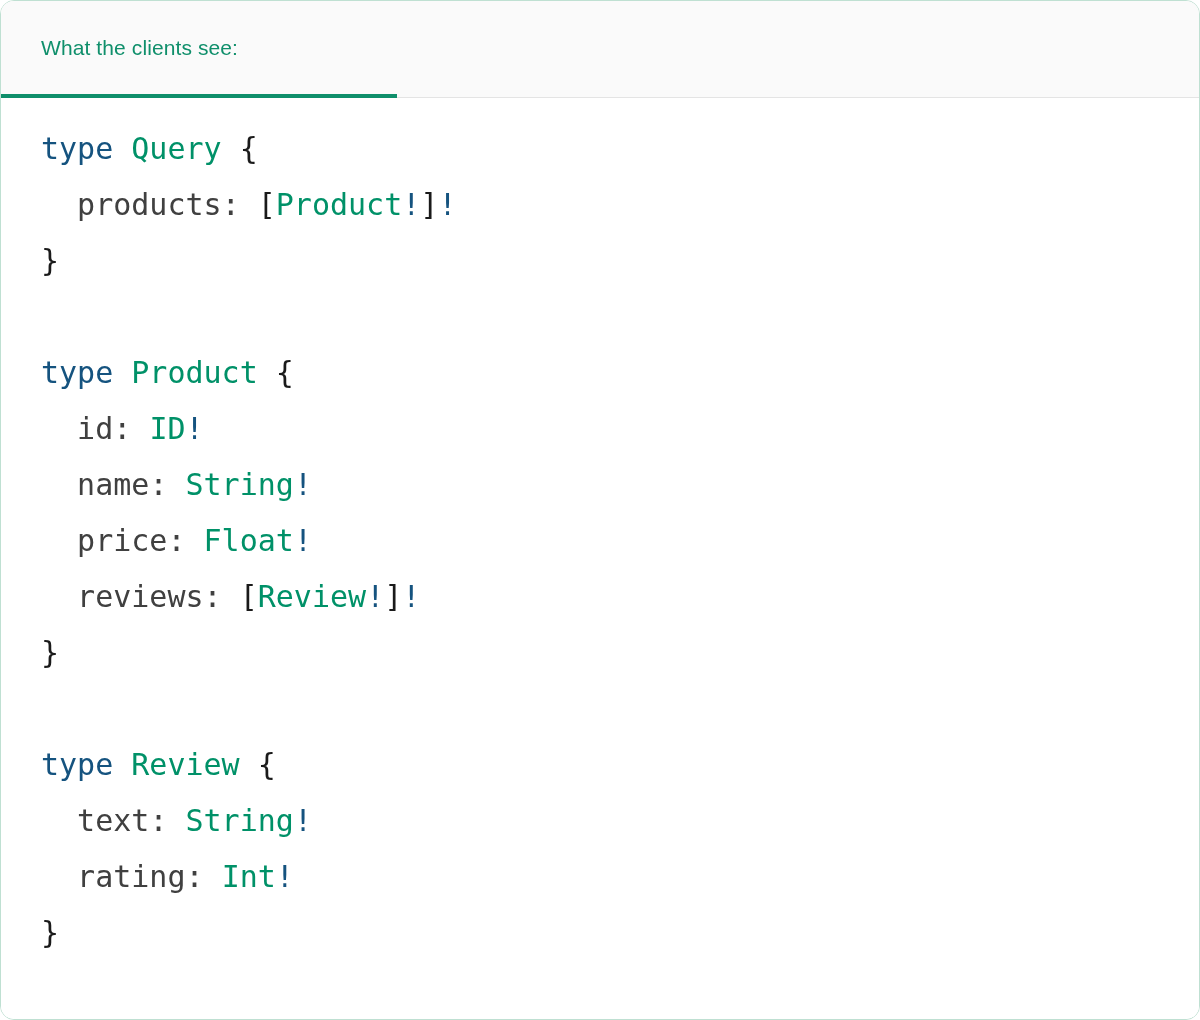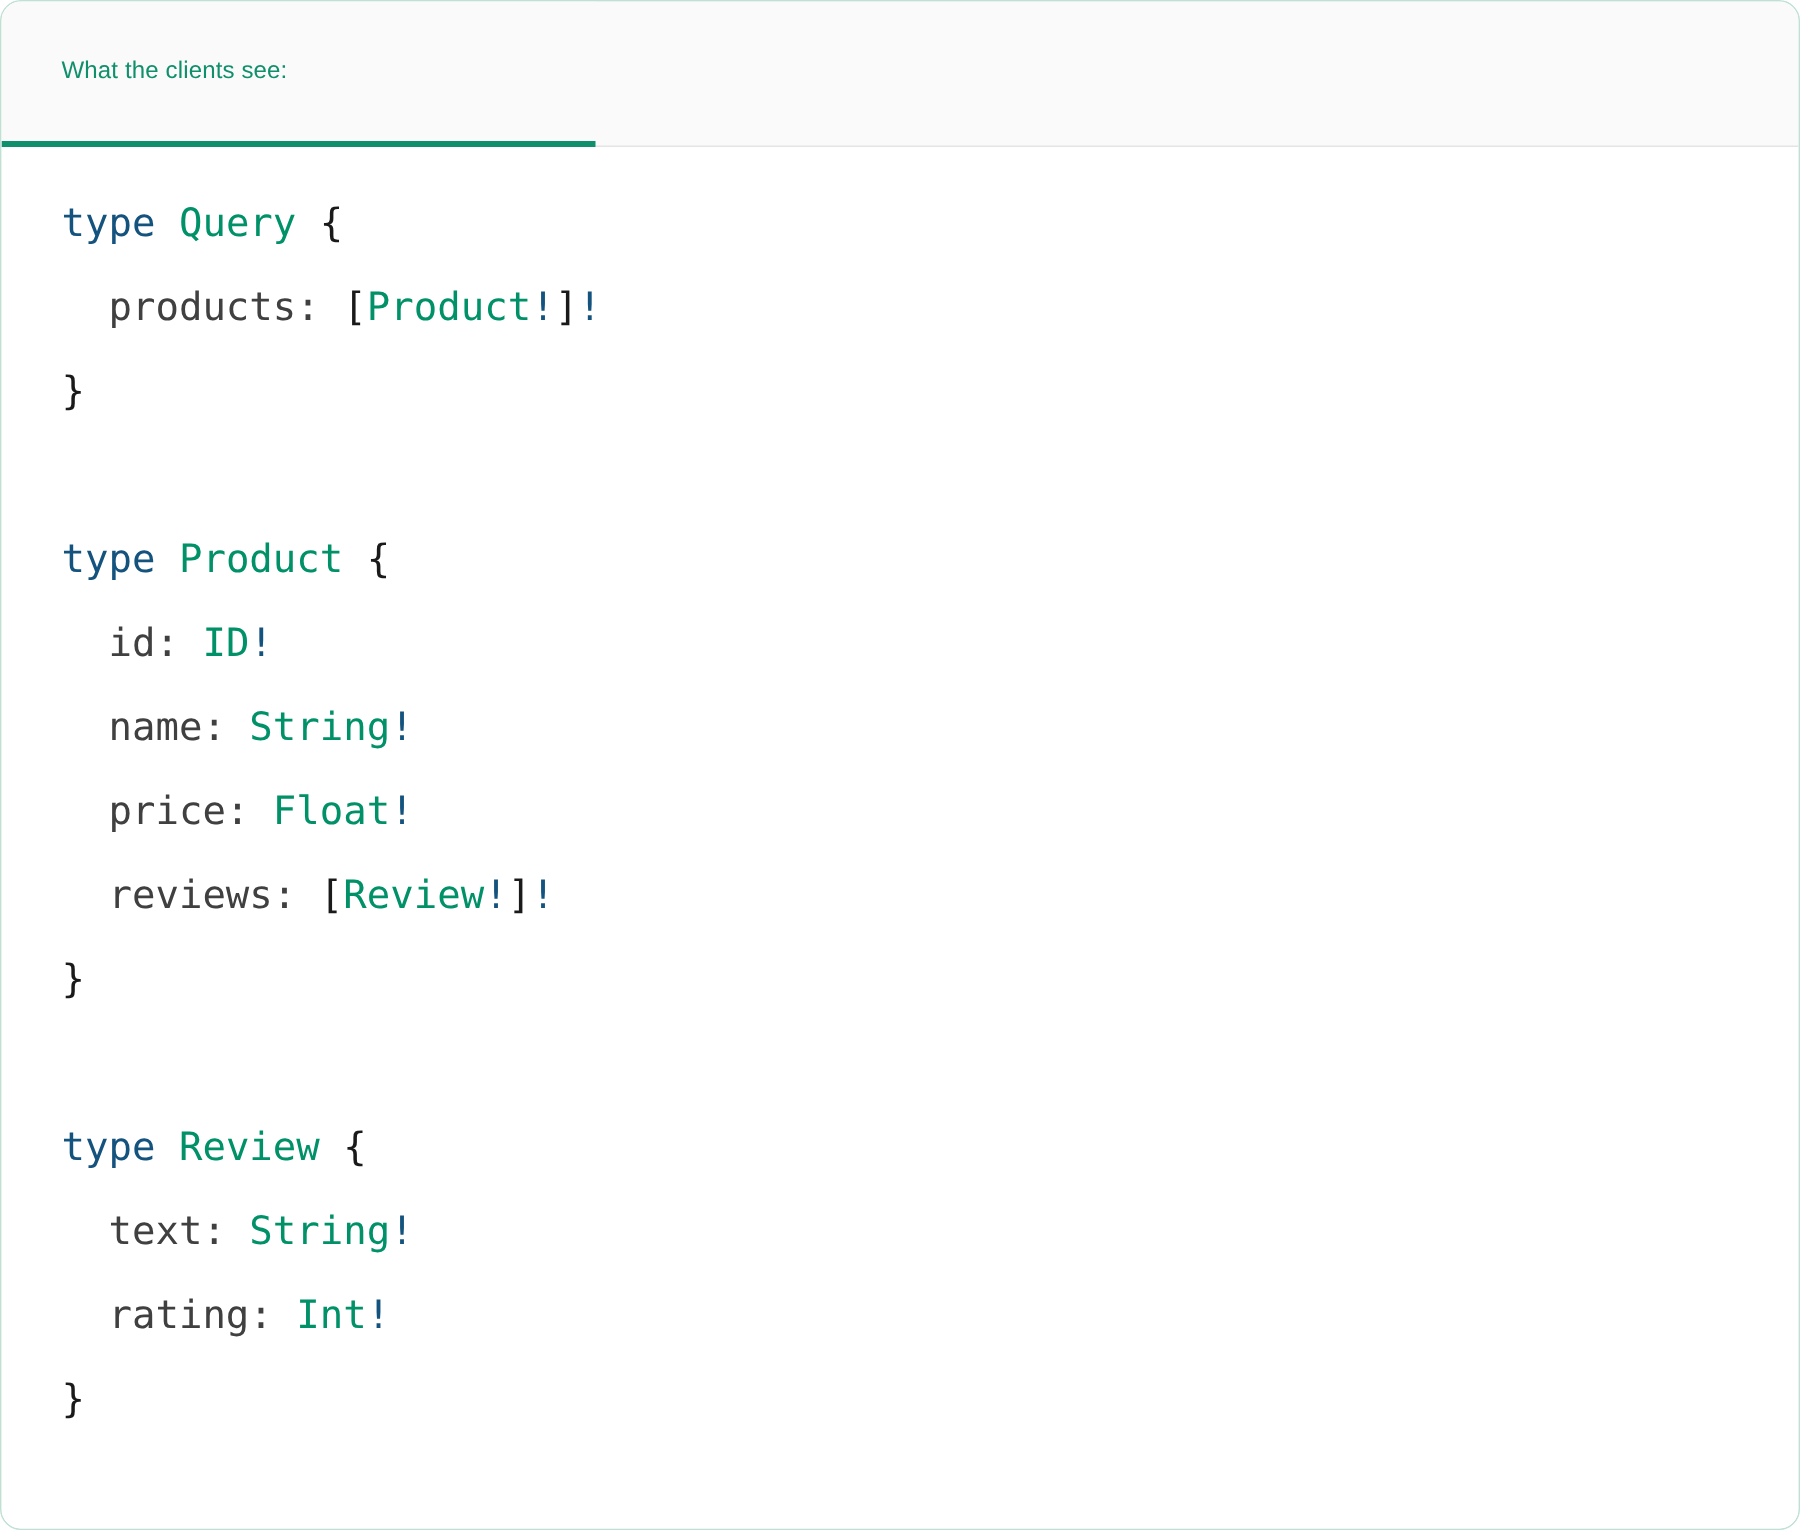--- a/index.html
+++ b/index.html
@@ -41,39 +41,39 @@
     height: 97px;
     box-sizing: border-box;
     display: flex;
     align-items: center;
     padding-left: 40px;
     border-bottom: 4px solid #0f8f6b;
     background: #fafafa;
   }
   .tab-label {
     color: #0f8f6b;
-    font-size: 16px;
+    font-size: 21px;
     font-weight: 500;
     letter-spacing: 0.1px;
     line-height: 1;
     white-space: nowrap;
   }
 
   
   .code-body {
     padding: 0;
     background: #ffffff;
     height: 922px;
     box-sizing: border-box;
   }
   .code {
     margin: 0;
     padding: 23px 0 0 0;
     font-family: "DejaVu Sans Mono", "Liberation Mono", monospace;
-    font-size: 26px;
+    font-size: 30px;
     line-height: 56px;
     white-space: pre;
     color: #1a1a1a;
     -moz-tab-size: 2;
     tab-size: 2;
   }
   .code-line {
     padding-left: 40px;
     height: 56px;
     white-space: pre;

